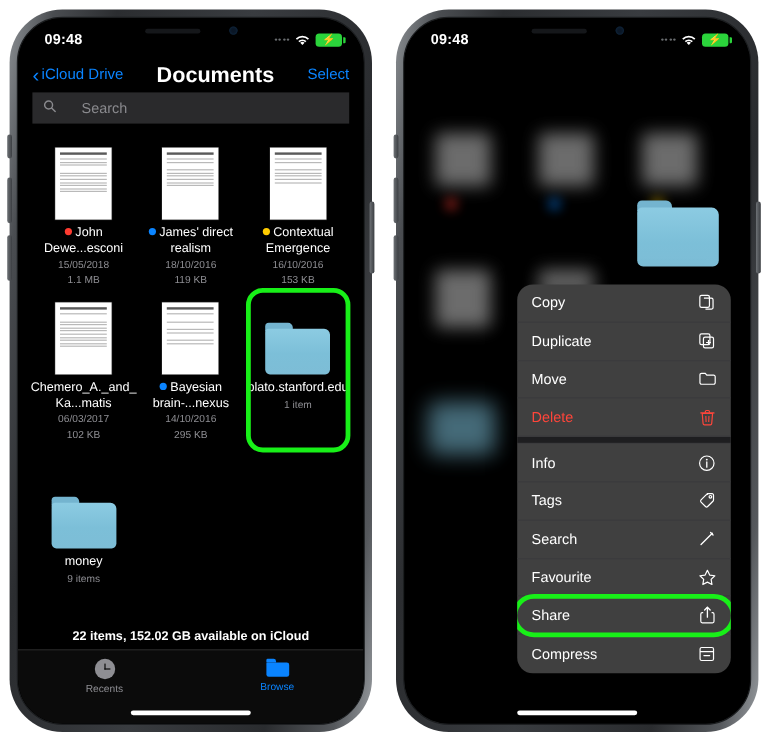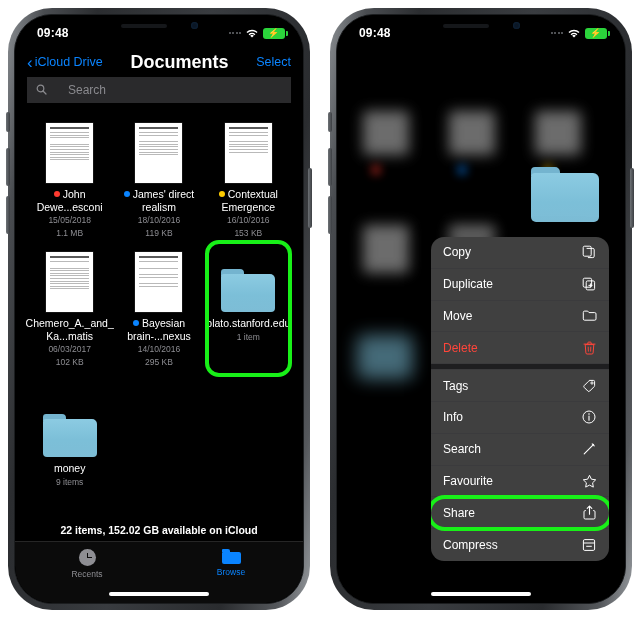--- a/index.html
+++ b/index.html
@@ -575,41 +575,41 @@
                   <path d="M4.8 3v-1a.9.9 0 0 1 .9-.9h1.6a.9.9 0 0 1 .9.9v1" fill="none" stroke="#ff453a" stroke-width="1"></path>
                   <line x1="5.2" y1="5.7" x2="5.4" y2="10.6" stroke="#ff453a" stroke-width=".9"></line>
                   <line x1="7.8" y1="5.7" x2="7.6" y2="10.6" stroke="#ff453a" stroke-width=".9"></line>
                 </svg>
             </span>
           </div>
 
           <div class="ctx-sep"></div>
 
           <div class="ctx-item">
-            <span>Tags</span>
-            <span class="ci">
-              <svg width="14" height="14" viewBox="0 0 14 14">
-                  <path d="M7.4 1.4h4a1.2 1.2 0 0 1 1.2 1.2v4a1.6 1.6 0 0 1-.5 1.1l-4.4 4.4a1.3 1.3 0 0 1-1.8 0L2.2 8.4a1.3 1.3 0 0 1 0-1.8l4.2-4.2a1.5 1.5 0 0 1 1-.4z" fill="none" stroke="#fff" stroke-width="1"></path>
-                  <circle cx="10" cy="4" r="1.1" fill="none" stroke="#fff" stroke-width="1"></circle>
-                </svg>
-            </span>
-          </div>
-
-          <div class="ctx-item">
             <span>Info</span>
             <span class="ci">
               <svg width="14" height="14" viewBox="0 0 14 14">
                   <circle cx="7" cy="7" r="6" fill="none" stroke="#fff" stroke-width="1"></circle>
                   <circle cx="7" cy="4" r=".8" fill="#fff"></circle>
                   <line x1="7" y1="6" x2="7" y2="10.3" stroke="#fff" stroke-width="1.1" stroke-linecap="round"></line>
                 </svg>
             </span>
           </div>
 
           <div class="ctx-item">
+            <span>Tags</span>
+            <span class="ci">
+              <svg width="14" height="14" viewBox="0 0 14 14">
+                  <path d="M7.4 1.4h4a1.2 1.2 0 0 1 1.2 1.2v4a1.6 1.6 0 0 1-.5 1.1l-4.4 4.4a1.3 1.3 0 0 1-1.8 0L2.2 8.4a1.3 1.3 0 0 1 0-1.8l4.2-4.2a1.5 1.5 0 0 1 1-.4z" fill="none" stroke="#fff" stroke-width="1"></path>
+                  <circle cx="10" cy="4" r="1.1" fill="none" stroke="#fff" stroke-width="1"></circle>
+                </svg>
+            </span>
+          </div>
+
+          <div class="ctx-item">
             <span>Search</span>
             <span class="ci">
               <svg width="14" height="14" viewBox="0 0 14 14">
                   <path d="M2.2 11.8 11.6 2.4" stroke="#fff" stroke-width="1.1" stroke-linecap="round"></path>
                   <path d="M10.2 1.8 12.2 3.8" stroke="#fff" stroke-width="1.1" stroke-linecap="round"></path>
                 </svg>
             </span>
           </div>
 
           <div class="ctx-item">

